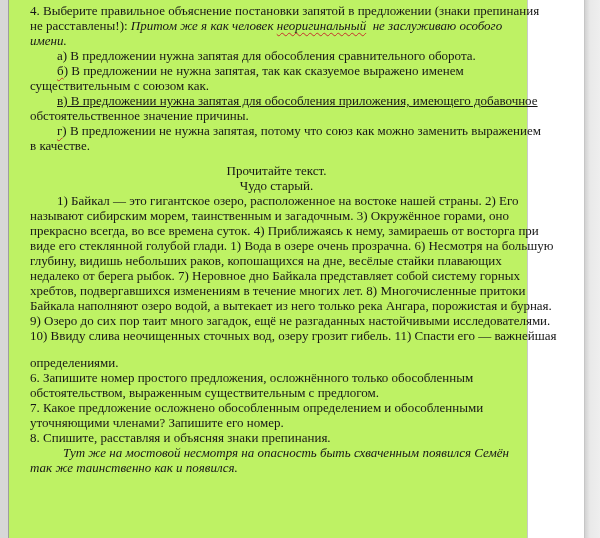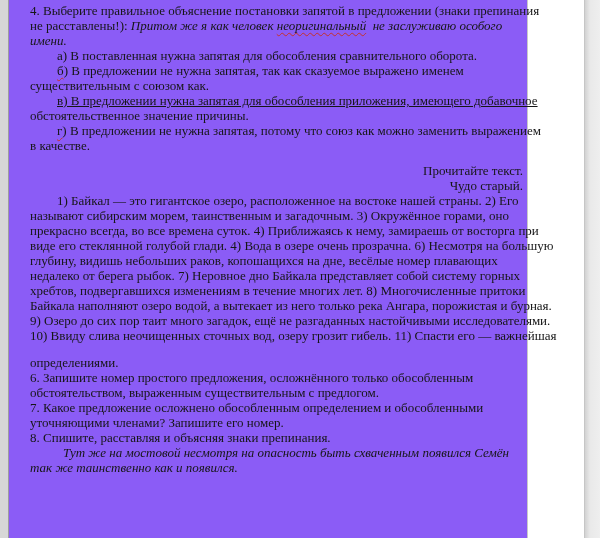--- a/index.html
+++ b/index.html
@@ -18,34 +18,34 @@
     left: 0; top: 0;
     width: 8px; height: 538px;
     background: #d7d7d7;
     border-right: 1px solid #9e9e9e;
   }
 
   .page {
     position: absolute;
     left: 9px; top: 0;
     width: 519px; height: 538px;
-    background: #8b5cf6;
+    background: #bef264;
     border-right: 1px solid #c9c9c9;
     box-sizing: border-box;
   }
 
   .page-text {
     padding: 3px 4px 0 21px;
     color: #161616;
     font-size: 13px;
     line-height: 15px;
   }
 
   .line { white-space: pre; }
-  .line.center { text-align: right; padding-left: 0 !important; }
+  .line.center { text-align: center; padding-left: 0 !important; }
   .blank-line { width: 100%; }
 
   .bi { font-weight: normal; font-style: italic; }
   .sq {
     text-decoration-line: underline;
     text-decoration-style: wavy;
     text-decoration-thickness: 1px;
     text-underline-offset: 2px;
     text-decoration-skip-ink: none;
   }
@@ -69,35 +69,35 @@
 </head>
 <body>
 
 <div class="screen">
   <div class="gutter-left" style="background: rgb(215, 215, 215);"></div>
   <div class="page">
     <div class="page-text" style="color: rgb(22, 22, 22);">
         <div class="line"><span class="r">4. Выберите правильное объяснение постановки запятой в предложении (знаки препинания</span></div>
         <div class="line"><span class="r">не расставлены!): </span><span class="bi">Притом же я как человек </span><span class="bi sq" style="text-decoration-color: rgb(197, 48, 43);">неоригинальный</span><span class="bi">  не заслуживаю особого</span></div>
         <div class="line"><span class="bi">имени.</span></div>
-        <div class="line" style="padding-left: 27px;"><span class="r">а) В поставленная нужна запятая для обособления сравнительного оборота.</span></div>
+        <div class="line" style="padding-left: 27px;"><span class="r">а) В предложении нужна запятая для обособления сравнительного оборота.</span></div>
         <div class="line" style="padding-left: 27px;"><span class="r sq" style="text-decoration-color: rgb(197, 48, 43);">б</span><span class="r">) В предложении не нужна запятая, так как сказуемое выражено именем</span></div>
         <div class="line"><span class="r">существительным с союзом как.</span></div>
         <div class="line" style="padding-left: 27px; text-decoration: underline;"><span class="r">в) В предложении нужна запятая для обособления приложения, имеющего добавочное</span></div>
         <div class="line"><span class="r">обстоятельственное значение причины.</span></div>
         <div class="line" style="padding-left: 27px;"><span class="r sq" style="text-decoration-color: rgb(197, 48, 43);">г</span><span class="r">) В предложении не нужна запятая, потому что союз как можно заменить выражением</span></div>
         <div class="line"><span class="r">в качестве.</span></div>
         <div class="blank-line" style="height: 10px;"></div>
         <div class="line center"><span class="r">Прочитайте текст.</span></div>
         <div class="line center"><span class="r">Чудо старый.</span></div>
         <div class="line" style="padding-left: 27px;"><span class="r">1) Байкал — это гигантское озеро, расположенное на востоке нашей страны. 2) Его</span></div>
         <div class="line"><span class="r">называют сибирским морем, таинственным и загадочным. 3) Окружённое горами, оно</span></div>
         <div class="line"><span class="r">прекрасно всегда, во все времена суток. 4) Приближаясь к нему, замираешь от восторга при</span></div>
-        <div class="line"><span class="r">виде его стеклянной голубой глади. 4) Вода в озере очень прозрачна. 6) Несмотря на большую</span></div>
-        <div class="line"><span class="r">глубину, видишь небольших раков, копошащихся на дне, весёлые номер плавающих</span></div>
+        <div class="line"><span class="r">виде его стеклянной голубой глади. 1) Вода в озере очень прозрачна. 6) Несмотря на большую</span></div>
+        <div class="line"><span class="r">глубину, видишь небольших раков, копошащихся на дне, весёлые стайки плавающих</span></div>
         <div class="line"><span class="r">недалеко от берега рыбок. 7) Неровное дно Байкала представляет собой систему горных</span></div>
         <div class="line"><span class="r">хребтов, подвергавшихся изменениям в течение многих лет. 8) Многочисленные притоки</span></div>
         <div class="line"><span class="r">Байкала наполняют озеро водой, а вытекает из него только река Ангара, порожистая и бурная.</span></div>
         <div class="line"><span class="r">9) Озеро до сих пор таит много загадок, ещё не разгаданных настойчивыми исследователями.</span></div>
         <div class="line"><span class="r">10) Ввиду слива неочищенных сточных вод, озеру грозит гибель. 11) Спасти его — важнейшая</span></div>
         <div class="blank-line" style="height: 12px;"></div>
         <div class="line"><span class="r">определениями.</span></div>
         <div class="line"><span class="r">6. Запишите номер простого предложения, осложнённого только обособленным</span></div>
         <div class="line"><span class="r">обстоятельством, выраженным существительным с предлогом.</span></div>
         <div class="line"><span class="r">7. Какое предложение осложнено обособленным определением и обособленными</span></div>

